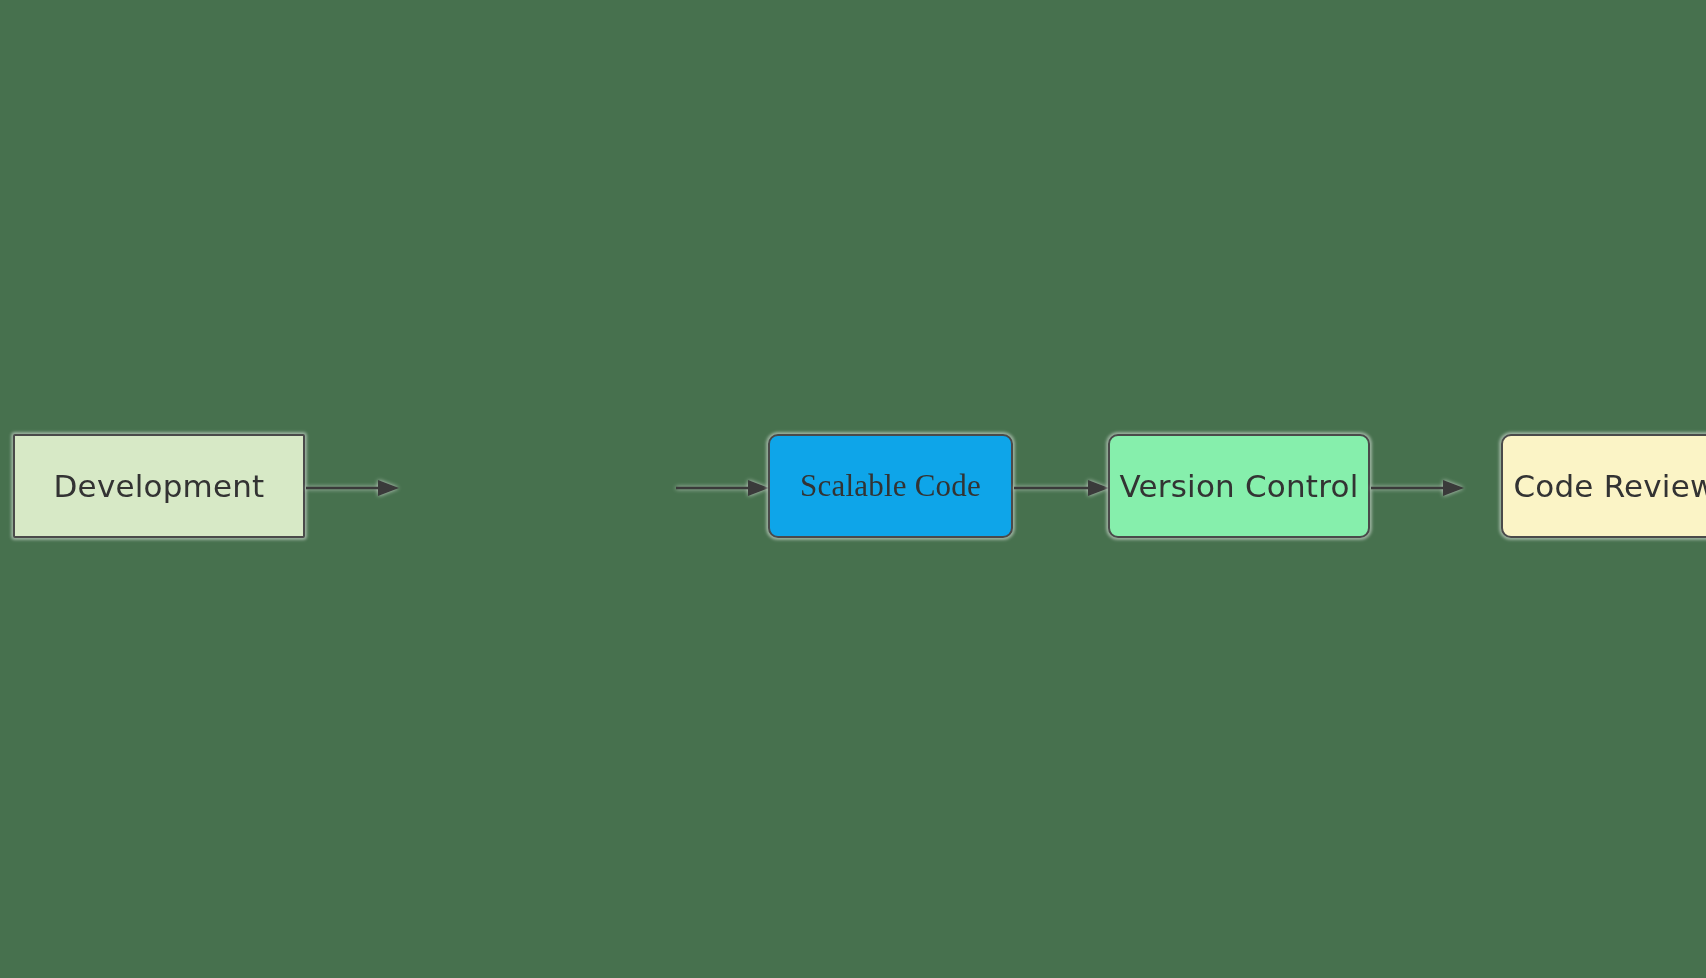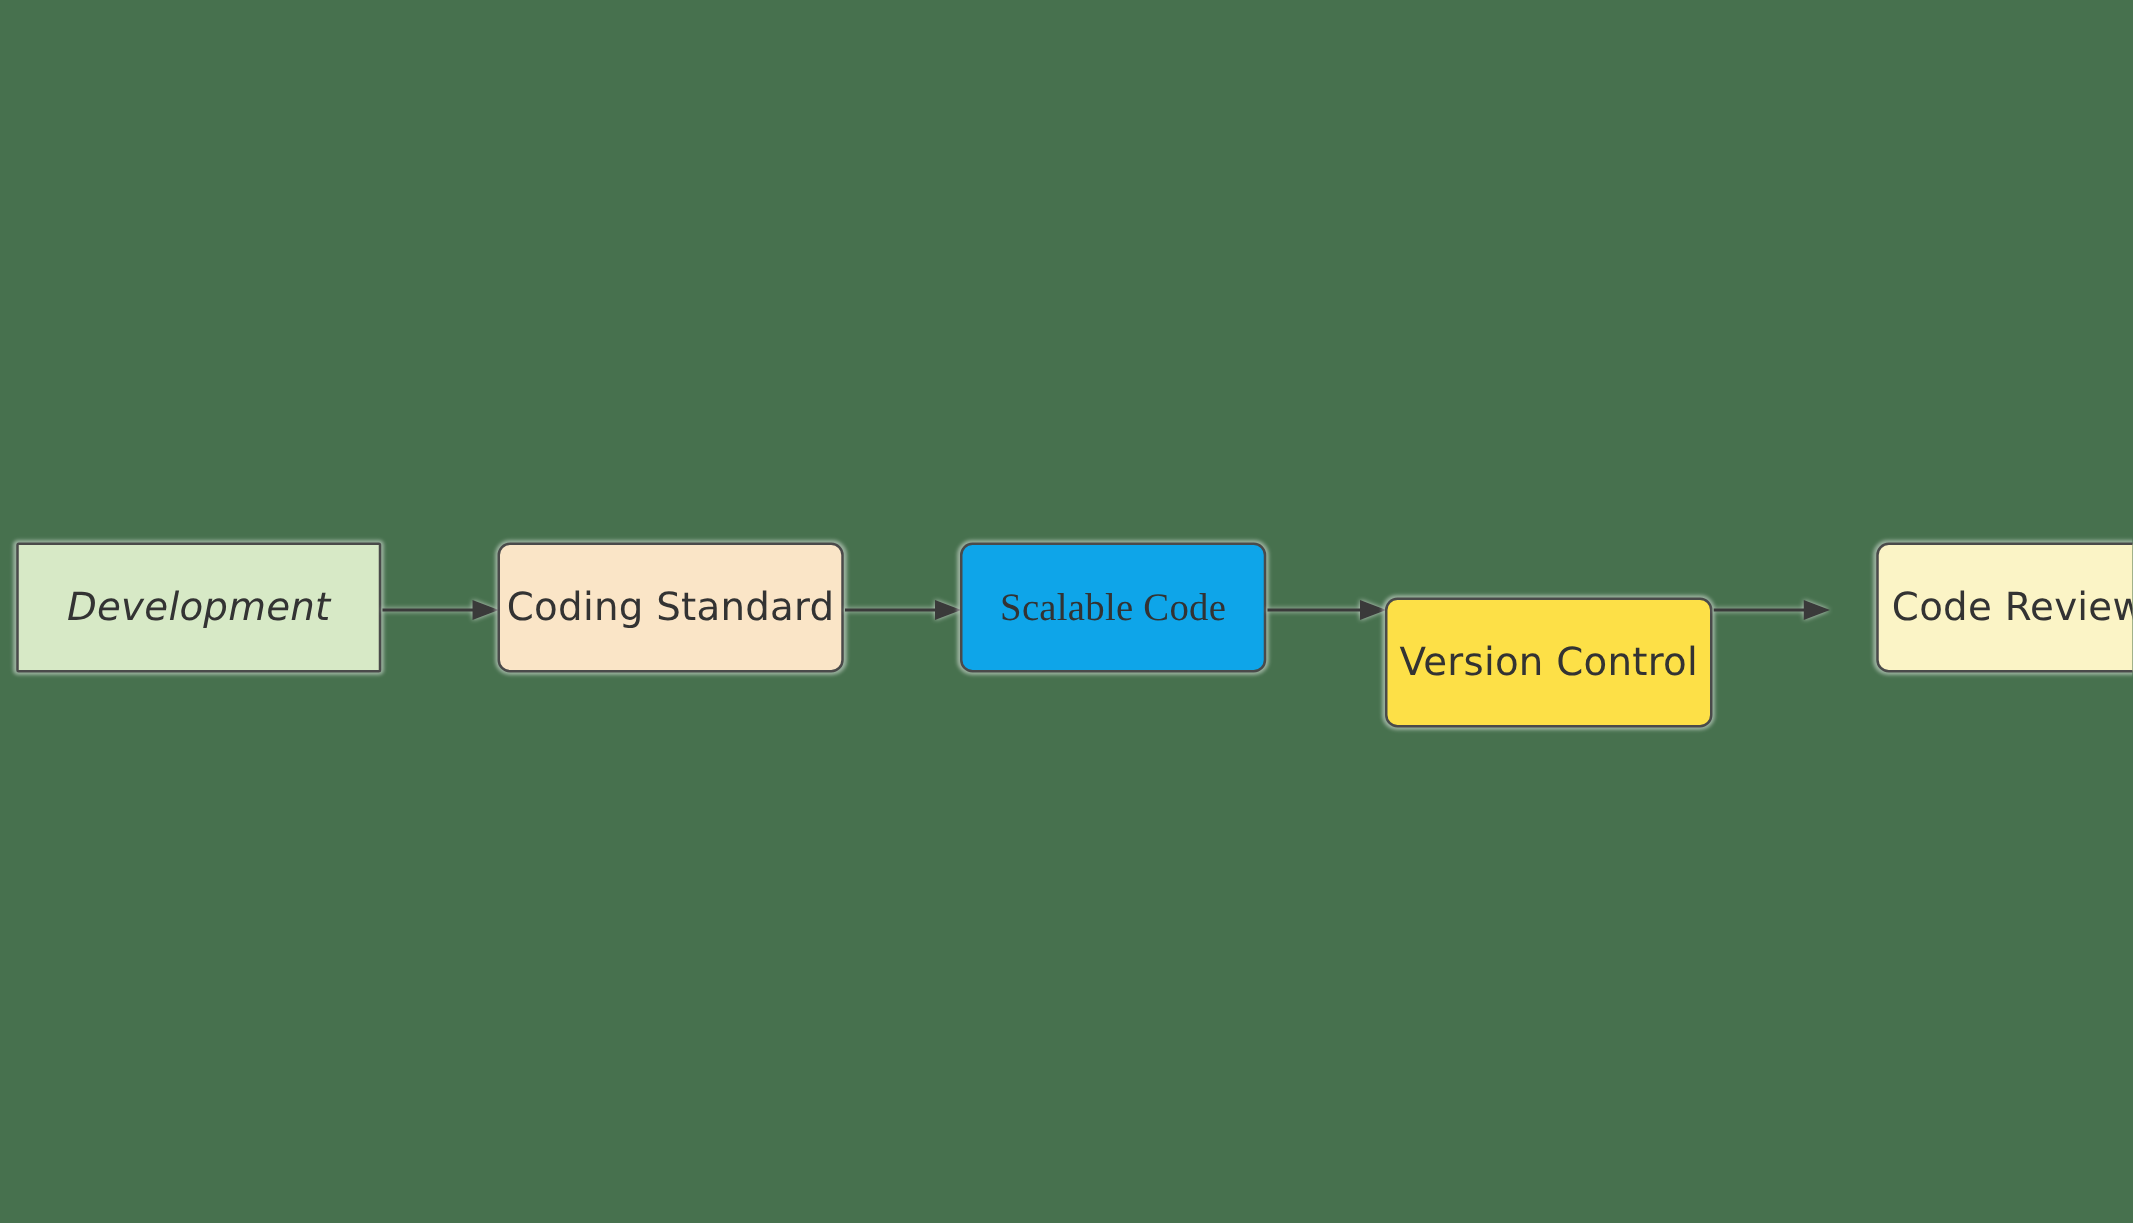--- a/index.html
+++ b/index.html
@@ -56,48 +56,45 @@
   .e1 { left: 305px;  width: 95px; }
   .e2 { left: 675px;  width: 95px; }
   .e3 { left: 1013px; width: 97px; }
   .e4 { left: 1370px; width: 95px; }
 </style>
 </head>
 <body>
 
 <div class="stage">
 
-  <div class="node n1" style="background-color: rgb(215, 233, 198); font-style: italic;">
+  <div class="node n1" style="background-color: rgb(215, 233, 198);">
     <span class="label">Development</span>
   </div>
 
   <svg class="edge e1" width="95" height="30" viewBox="0 0 95 30" xmlns="http://www.w3.org/2000/svg">
     <line x1="1" y1="15" x2="77" y2="15"></line>
     <polygon points="73,7 73,23 94,15"></polygon>
   </svg>
 
-  <div class="node n2" style="background-color: rgb(250, 229, 199);">
-    <span class="label">Coding Standard</span>
-  </div>
 
   <svg class="edge e2" width="95" height="30" viewBox="0 0 95 30" xmlns="http://www.w3.org/2000/svg">
     <line x1="1" y1="15" x2="77" y2="15"></line>
     <polygon points="73,7 73,23 94,15"></polygon>
   </svg>
 
   <div class="node n3" style="background-color: #0ea5e9; font-family: Liberation Serif, serif;">
     <span class="label">Scalable Code</span>
   </div>
 
   <svg class="edge e3" width="97" height="30" viewBox="0 0 97 30" xmlns="http://www.w3.org/2000/svg">
     <line x1="1" y1="15" x2="79" y2="15"></line>
     <polygon points="75,7 75,23 96,15"></polygon>
   </svg>
 
-  <div class="node n4" style="background-color: #fde047; margin-top: 44px;">
+  <div class="node n4" style="background-color: #86efac;">
     <span class="label">Version Control</span>
   </div>
 
   <svg class="edge e4" width="95" height="30" viewBox="0 0 95 30" xmlns="http://www.w3.org/2000/svg">
     <line x1="1" y1="15" x2="77" y2="15"></line>
     <polygon points="73,7 73,23 94,15"></polygon>
   </svg>
 
   <div class="node n5" style="background-color: rgb(251, 244, 198);">
     <span class="label">Code Review</span>

